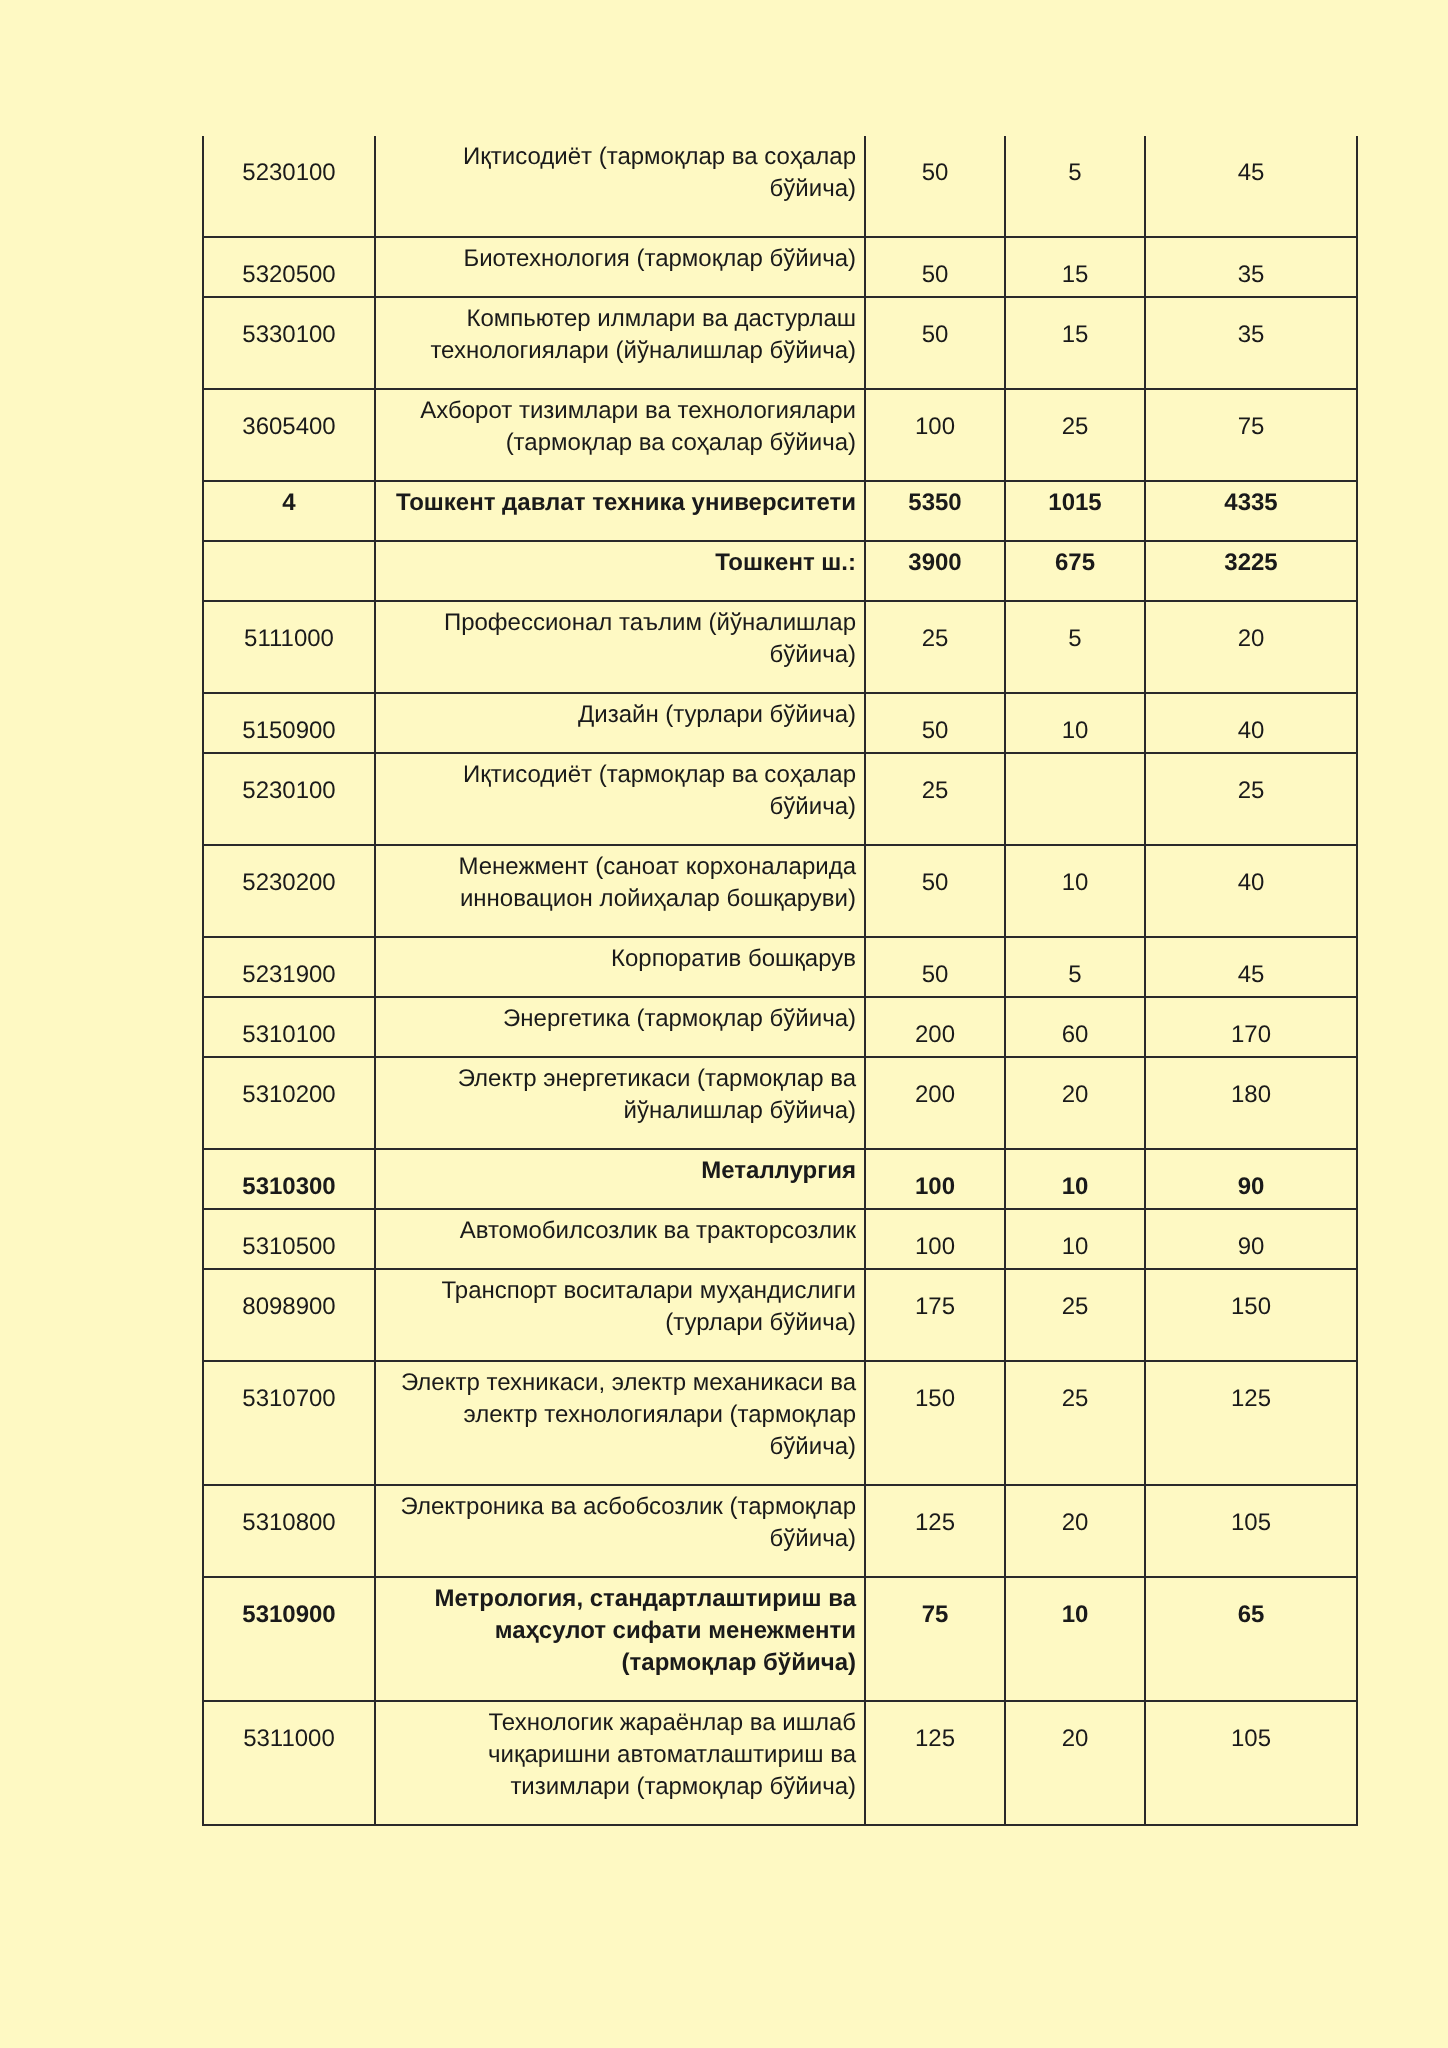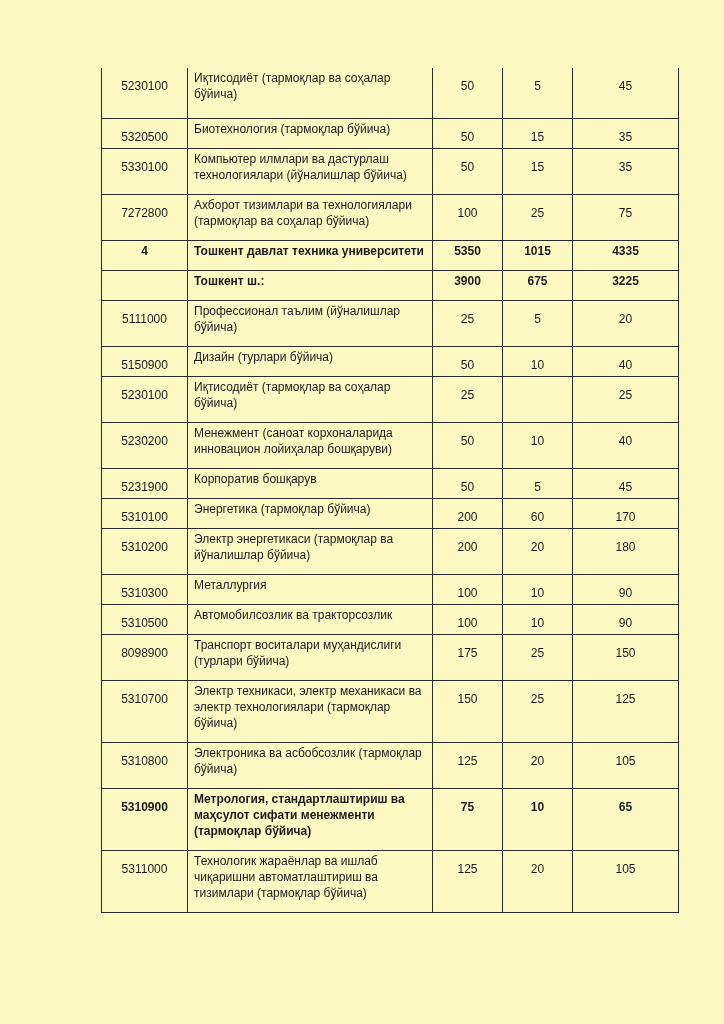--- a/index.html
+++ b/index.html
@@ -45,20 +45,21 @@
     col.c-name { width: 245px; }
     col.c-total { width: 70px; }
     col.c-a { width: 70px; }
     col.c-b { width: 106px; }
     .cell-code, .cell-num {
       text-align: center;
       padding-top: 10px !important;
     }
     .cell-name {
       padding: 2px 4px 4px 6px !important;
+      text-align: right;
     }
     tr.bold td {
       font-weight: bold;
     }
     tr.bold .cell-code,
     tr.bold .cell-num {
       padding-top: 2px !important;
     }
     tr.bold .cell-name {
       padding-top: 2px !important;
@@ -92,21 +93,21 @@
           <td class="cell-num">35</td>
         </tr>
         <tr style="height: 46px;">
           <td class="cell-code">5330100</td>
           <td class="cell-name">Компьютер илмлари ва дастурлаш технологиялари (йўналишлар бўйича)</td>
           <td class="cell-num">50</td>
           <td class="cell-num">15</td>
           <td class="cell-num">35</td>
         </tr>
         <tr style="height: 46px;">
-          <td class="cell-code">7272800</td>
+          <td class="cell-code">3605400</td>
           <td class="cell-name">Ахборот тизимлари ва технологиялари (тармоқлар ва соҳалар бўйича)</td>
           <td class="cell-num">100</td>
           <td class="cell-num">25</td>
           <td class="cell-num">75</td>
         </tr>
         <tr class="bold" style="height: 30px;">
           <td class="cell-code">4</td>
           <td class="cell-name">Тошкент давлат техника университети</td>
           <td class="cell-num">5350</td>
           <td class="cell-num">1015</td>
@@ -161,21 +162,21 @@
           <td class="cell-num">60</td>
           <td class="cell-num">170</td>
         </tr>
         <tr style="height: 46px;">
           <td class="cell-code">5310200</td>
           <td class="cell-name">Электр энергетикаси (тармоқлар ва йўналишлар бўйича)</td>
           <td class="cell-num">200</td>
           <td class="cell-num">20</td>
           <td class="cell-num">180</td>
         </tr>
-        <tr style="height: 30px;">
+        <tr style="height: 30px; font-weight: bold;">
           <td class="cell-code">5310300</td>
           <td class="cell-name">Металлургия</td>
           <td class="cell-num">100</td>
           <td class="cell-num">10</td>
           <td class="cell-num">90</td>
         </tr>
         <tr style="height: 30px; margin-top: 20px;">
           <td class="cell-code">5310500</td>
           <td class="cell-name">Автомобилсозлик ва тракторсозлик</td>
           <td class="cell-num">100</td>

